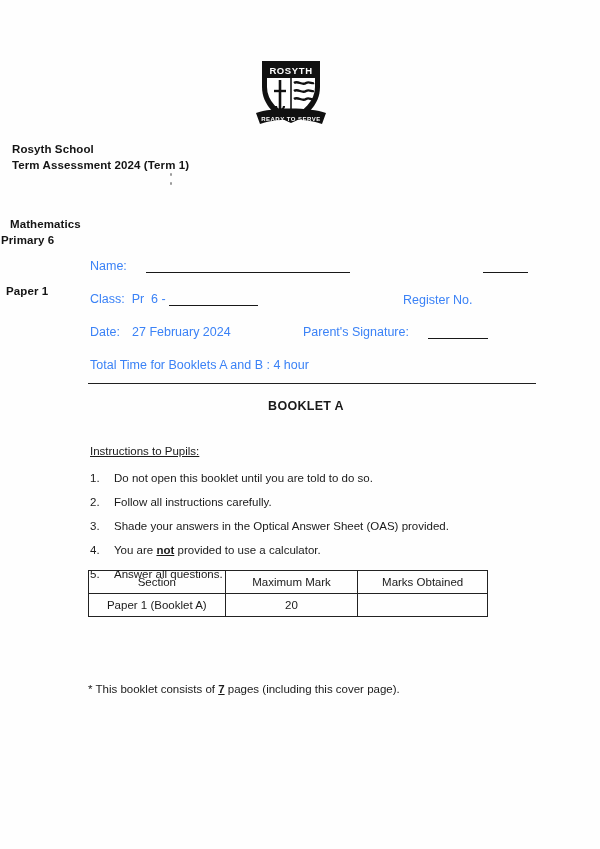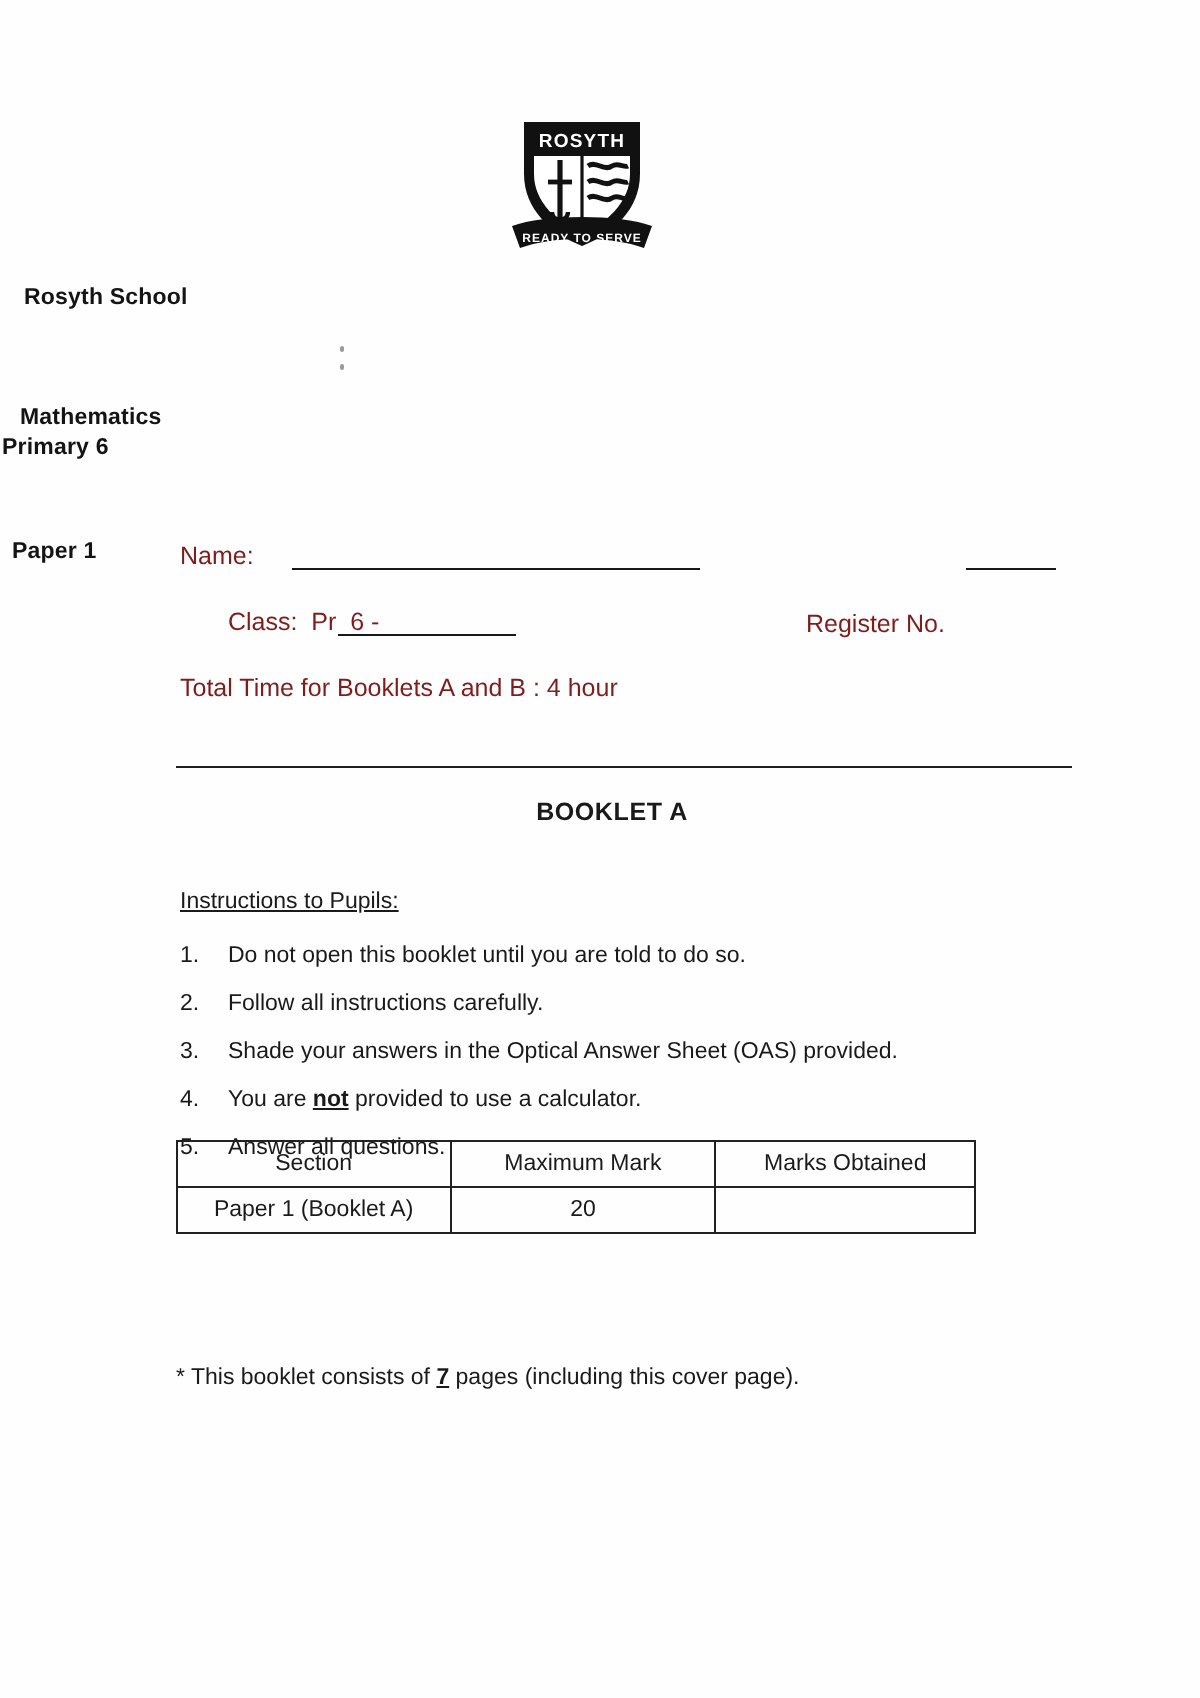--- a/index.html
+++ b/index.html
@@ -59,24 +59,24 @@
     height: 3px;
     border-radius: 1px;
   }
   .scan-dot.d1 { left: 170px; top: 173px; }
   .scan-dot.d2 { left: 170px; top: 182px; }
 
   
   .particulars {
     position: absolute;
     left: 90px;
-    top: 268px;
+    top: 256px;
     width: 445px;
     font-size: 12.5px;
-    color: #7f1d1d;
+    color: #3b82f6;
     text-align: right;
   }
   .field-row {
     position: relative;
     height: 33px;
   }
   .fld {
     position: absolute;
     white-space: pre;
     line-height: 16px;
@@ -86,21 +86,21 @@
     border-bottom: 1.6px solid #181818;
     height: 0;
   }
 
   
   .name-label   { left: 0px;   top: 2px; }
   .name-rule    { left: 56px;  top: 16px; width: 204px; }
   .reg-label    { left: 313px; top: 2px; margin-top: 34px; }
   .reg-rule     { left: 393px; top: 16px; width: 45px; }
   
-  .class-label  { left: 0px;   top: 2px; margin-left: 24px; }
+  .class-label  { left: 0px;   top: 2px; }
   .class-rule   { left: 79px;  top: 16px; width: 89px; }
   
   .date-label   { left: 0px;   top: 2px; }
   .date-value   { left: 42px;  top: 2px; }
   .parent-label { left: 213px; top: 2px; }
   .parent-rule  { left: 338px; top: 16px; width: 60px; }
   
   .total-time   { left: 0px;   top: 2px; }
 
   
@@ -216,20 +216,21 @@
       <path d="M42 34 C46 31 50 37 54 34 C57 32 60 35 62 34" fill="none" stroke="#111111" stroke-width="2.4"></path>
       <path d="M42 42 C46 39 50 45 54 42 C57 40 59 43 61 42" fill="none" stroke="#111111" stroke-width="2.4"></path>
 
       <path d="M4 56 C20 50 58 50 74 56 L70 67 C54 61 24 61 8 67 Z" fill="#111111"></path>
       <text x="39" y="64" font-family="Liberation Sans, sans-serif" font-size="6" font-weight="bold" fill="#ffffff" text-anchor="middle" letter-spacing="0.5">READY TO SERVE</text>
     </svg>
   </div>
 
   <div class="title-block">
     <div class="line l1">Rosyth School</div>
+    <div class="line l2">Term Assessment 2024 (Term 1)</div>
     <div class="line l3">Mathematics</div>
     <div class="line l4">Primary 6</div>
     <div class="line l5">Paper 1</div>
   </div>
   <div class="scan-dot d1"></div>
   <div class="scan-dot d2"></div>
 
   <div class="particulars">
 
     <div class="field-row">
@@ -237,20 +238,26 @@
       <span class="rule name-rule"></span>
       <span class="fld reg-label">Register No.</span>
       <span class="rule reg-rule"></span>
     </div>
 
     <div class="field-row">
       <span class="fld class-label">Class:  Pr  6 -</span>
       <span class="rule class-rule"></span>
     </div>
 
+    <div class="field-row">
+      <span class="fld date-label">Date:</span>
+      <span class="fld date-value">27 February 2024</span>
+      <span class="fld parent-label">Parent's Signature:</span>
+      <span class="rule parent-rule"></span>
+    </div>
 
     <div class="field-row">
       <span class="fld total-time">Total Time for Booklets A and B : 4 hour</span>
     </div>
 
   </div>
 
   <div class="divider"></div>
 
   <div class="booklet-heading">BOOKLET A</div>

